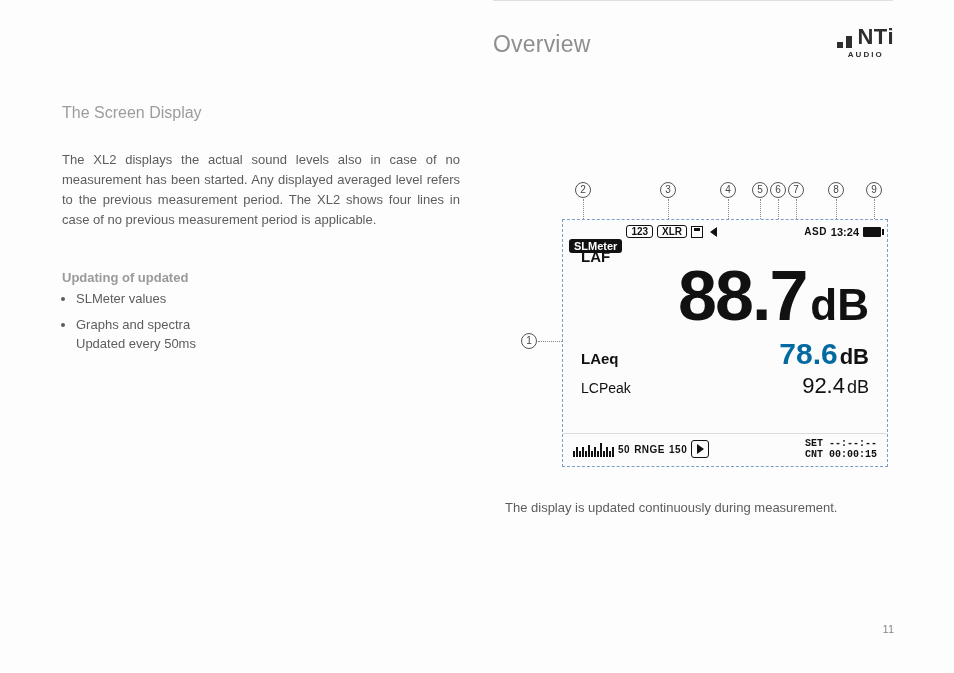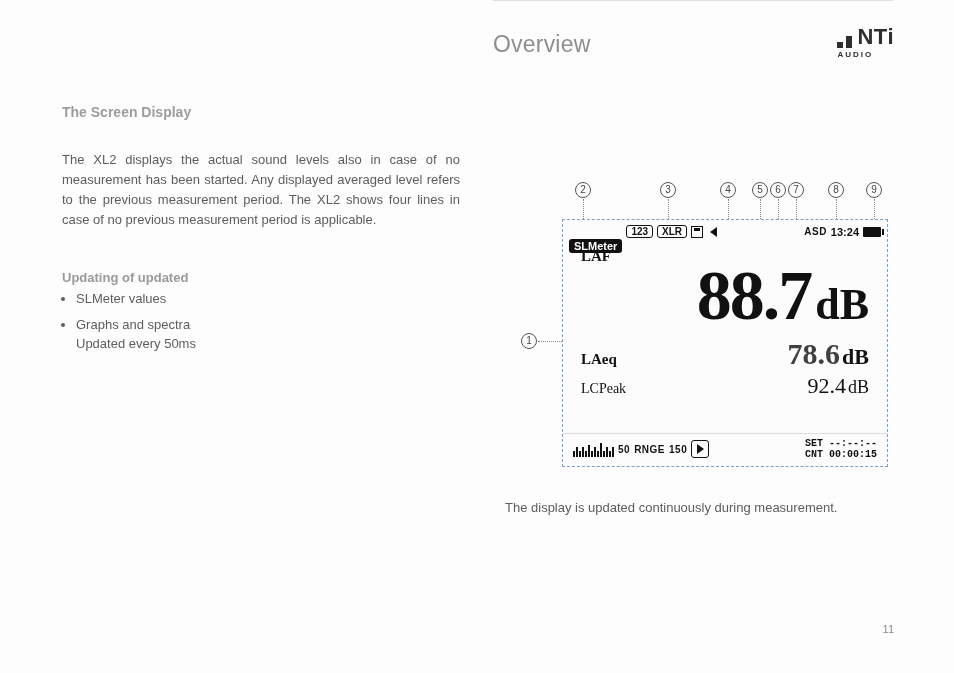--- a/index.html
+++ b/index.html
@@ -60,31 +60,31 @@
     color: #2e2e2e;
     letter-spacing: 0.5px;
     margin-left: 2px;
     line-height: 1;
   }
   .logo-sub {
     font-size: 8px;
     font-weight: 700;
     letter-spacing: 2px;
     color: #2e2e2e;
-    text-align: left;
+    text-align: center;
     margin-top: 2px;
   }
 
   
   .section-title {
     position: absolute;
     left: 62px;
     top: 104px;
-    font-size: 14px;
-    font-weight: 700;
+    font-size: 16px;
+    font-weight: 400;
     color: #9c9c9c;
   }
   .body-intro {
     position: absolute;
     left: 62px;
     top: 150px;
     width: 398px;
     font-size: 13px;
     line-height: 1.55;
     text-align: justify;
@@ -216,21 +216,20 @@
   .batt::after {
     content:"";
     position:absolute; right:-3px; top:2px; width:2px; height:6px;
     background:#111;
   }
   .spacer { flex: 1; }
 
   .disp-body {
     padding: 6px 18px 4px 18px;
     color: #111;
-    font-family: Liberation Serif, serif;
   }
   .row {
     display: flex;
     align-items: baseline;
     justify-content: space-between;
   }
   .lbl-laf { font-size: 15px; font-weight: 600; }
   .big {
     display: flex;
     align-items: baseline;
@@ -249,21 +248,21 @@
     font-size: 44px;
     font-weight: 800;
     color: #111;
     margin-left: 4px;
     line-height: 1;
   }
   .mid-lbl { font-size: 15px; font-weight: 600; }
   .mid-val {
     font-size: 30px;
     font-weight: 800;
-    color: #404040;
+    color: #0369a1;
     text-align: right;
   }
   .mid-unit {
     font-size: 22px;
     font-weight: 800;
     margin-left: 2px;
   }
   .small-lbl { font-size: 14px; font-weight: 500; }
   .small-val {
     font-size: 22px;

